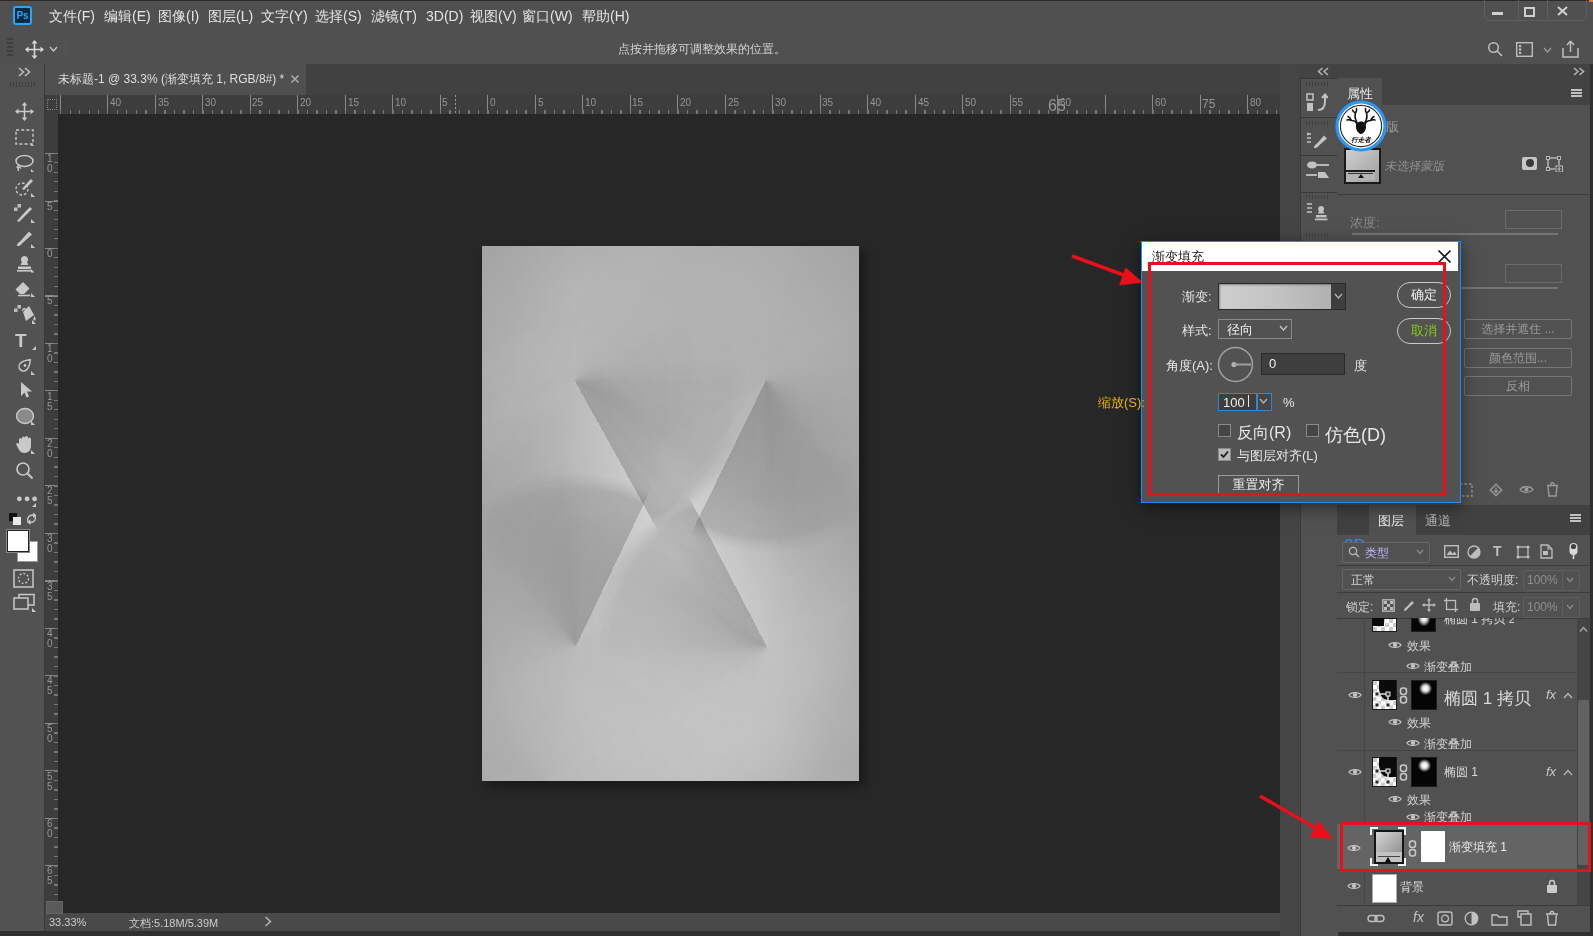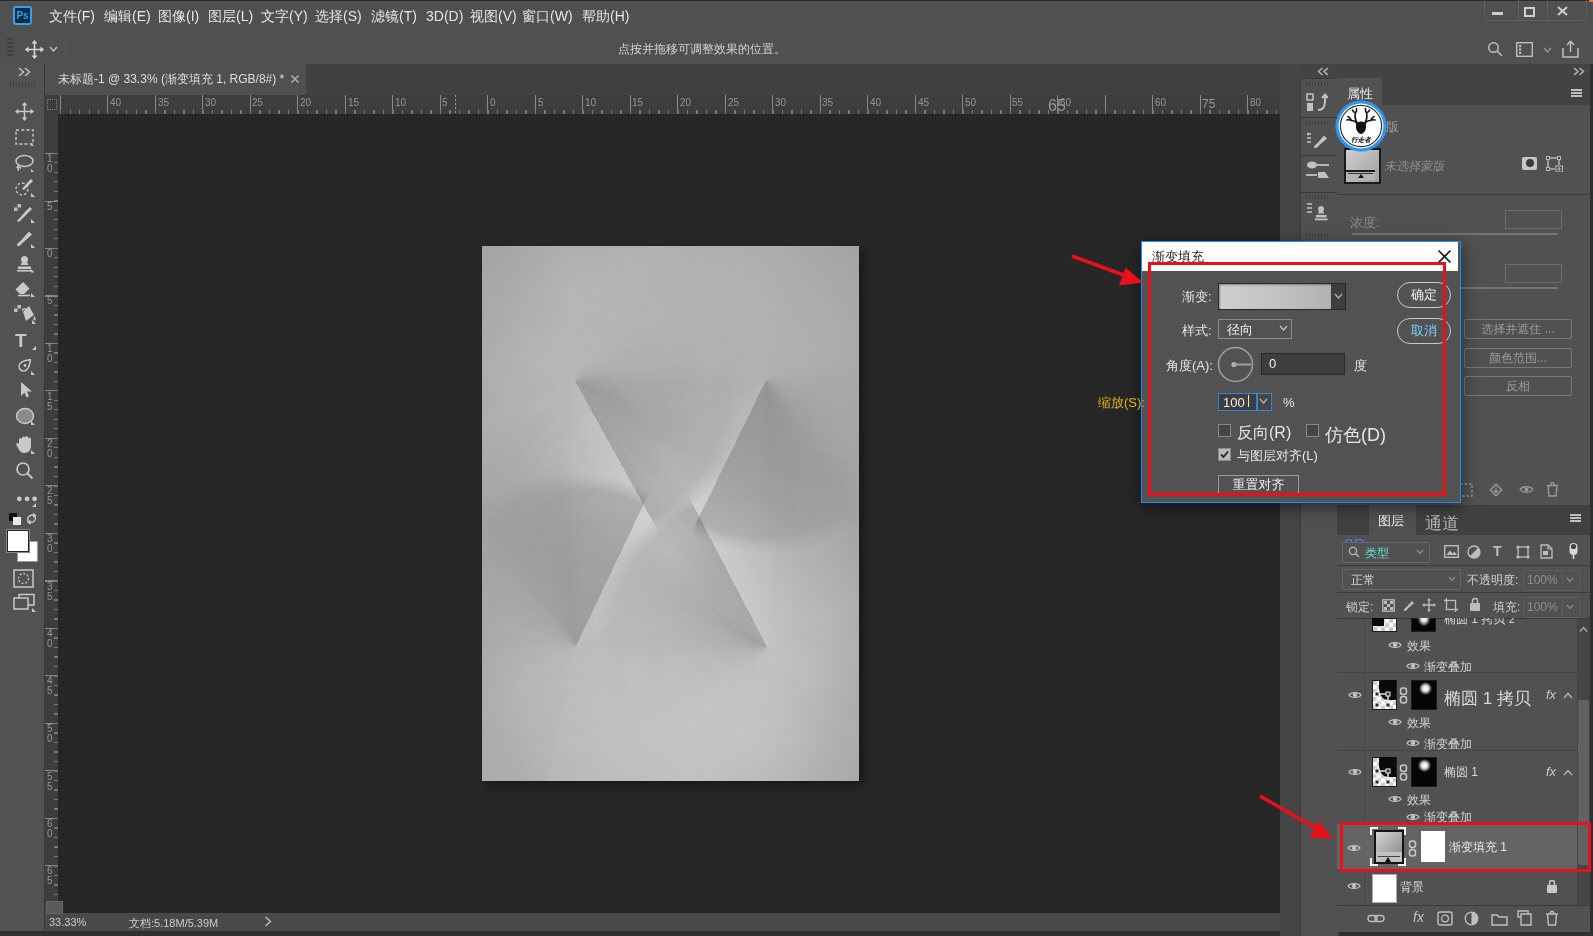--- a/index.html
+++ b/index.html
@@ -369,29 +369,29 @@
 <svg class="a" style="left:1546px;top:482px" width="13" height="15" viewBox="0 0 13 15">
     <path d="M2 4 L3 14 H10 L11 4" fill="none" stroke="#9a9a9a" stroke-width="1.4"></path>
     <path d="M1 3.5 H12 M4.5 3 L5.5 1 H7.5 L8.5 3" fill="none" stroke="#9a9a9a" stroke-width="1.3"></path>
   </svg>
 
 <div class="a" style="left:1337px;top:505px;width:256px;height:426px;background:#515151"></div>
 <div class="a" style="left:1337px;top:505px;width:256px;height:30px;background:#414141"></div>
 <div class="a tx" style="left:1344px;top:536px;font-size:17px;color:#3b82f6">3D</div>
 <div class="a" style="left:1369px;top:505px;width:47px;height:30px;background:#515151"></div>
 <div class="a tx" style="left:1378px;top:512px;font-size:13px;color:#ececec">图层</div>
-<div class="a tx" style="left:1425px;top:512px;font-size:17px;color:#b8b8b8">通道</div>
+<div class="a tx" style="left:1425px;top:512px;font-size:13px;color:#b8b8b8">通道</div>
 <div class="a" style="left:1570px;top:514px;width:11px;height:2px;background:#c0c0c0;box-shadow:0 3px 0 #c0c0c0,0 6px 0 #c0c0c0"></div>
 
 <div class="a" style="left:1342px;top:542px;width:86px;height:19px;background:#515151;border:1px solid #666;border-radius:2px"></div>
 <svg class="a" style="left:1348px;top:546px" width="12" height="12" viewBox="0 0 12 12">
     <circle cx="5" cy="5" r="3.6" fill="none" stroke="#b9b9b9" stroke-width="1.3"></circle>
     <path d="M7.8 7.8 L11 11" stroke="#b9b9b9" stroke-width="1.4"></path>
   </svg>
-<div class="a tx" style="left:1365px;top:545px;font-size:12px;color:#5eead4">类型</div>
+<div class="a tx" style="left:1365px;top:545px;font-size:12px;color:#c4b5fd">类型</div>
 <svg class="a" style="left:1416px;top:549px" width="8" height="6" viewBox="0 0 8 6">
     <path d="M1 1 L4 4.5 L7 1" fill="none" stroke="#8a8a8a" stroke-width="1.2"></path>
   </svg>
 <svg class="a" style="left:1444px;top:545px" width="15" height="13" viewBox="0 0 15 13">
     <rect x="0.7" y="0.7" width="13.6" height="11.6" fill="none" stroke="#bdbdbd" stroke-width="1.4"></rect>
     <path d="M2.5 10 L6 5.5 L8.5 8.5 L10.5 6.5 L12.8 10 z" fill="#bdbdbd"></path>
   </svg>
 <svg class="a" style="left:1467px;top:545px" width="14" height="14" viewBox="0 0 14 14">
     <circle cx="7" cy="7" r="6" fill="none" stroke="#bdbdbd" stroke-width="1.3"></circle>
     <path d="M7 1 a6 6 0 0 1 0 12 z" fill="#bdbdbd" transform="rotate(45 7 7)"></path>
@@ -638,21 +638,21 @@
     <path d="M1.5 1.5 L13.5 13.5 M13.5 1.5 L1.5 13.5" stroke="#1a1a1a" stroke-width="1.7"></path>
   </svg>
 
 <div class="a tx" style="left:1182px;top:288px;font-size:13px;color:#e6e6e6">渐变:</div>
 <div class="a" style="left:1218px;top:283px;width:113px;height:25px;border:1px solid #2a2a2a;background:linear-gradient(90deg,#cecece 0%,#c3c3c3 50%,#b1b1b1 100%);box-shadow:inset 1px 1px 2px rgba(0,0,0,0.35)"></div>
 <div class="a" style="left:1331px;top:283px;width:14px;height:25px;background:#3e3e3e;border:1px solid #2a2a2a;border-left:none"></div>
 <svg class="a" style="left:1334px;top:293px" width="9" height="6" viewBox="0 0 9 6">
     <path d="M1 1 L4.5 5 L8 1" fill="none" stroke="#b5b5b5" stroke-width="1.3"></path>
   </svg>
 <div class="a" style="left:1397px;top:282px;width:52px;height:24px;border:1.5px solid #c9c9c9;border-radius:14px;color:#f0f0f0;font-size:13px;text-align:center;line-height:24px">确定</div>
-<div class="a" style="left:1397px;top:318px;width:52px;height:24px;border:1.5px solid #c9c9c9;border-radius:14px;color:#7dd3fc;font-size:13px;text-align:center;line-height:24px">取消</div>
+<div class="a" style="left:1397px;top:318px;width:52px;height:24px;border:1.5px solid #c9c9c9;border-radius:14px;color:#84cc16;font-size:13px;text-align:center;line-height:24px">取消</div>
 
 <div class="a tx" style="left:1182px;top:322px;font-size:13px;color:#e6e6e6">样式:</div>
 <div class="a" style="left:1218px;top:319px;width:72px;height:18px;border:1px solid #8a8a8a;background:#525252"></div>
 <div class="a tx" style="left:1227px;top:321px;font-size:13px;color:#f0f0f0">径向</div>
 <svg class="a" style="left:1279px;top:325px" width="9" height="6" viewBox="0 0 9 6">
     <path d="M1 1 L4.5 5 L8 1" fill="none" stroke="#c5c5c5" stroke-width="1.3"></path>
   </svg>
 
 <div class="a tx" style="left:1166px;top:357px;font-size:13px;color:#e6e6e6">角度(A):</div>
 <svg class="a" style="left:1217px;top:346px" width="37" height="37" viewBox="0 0 37 37">

